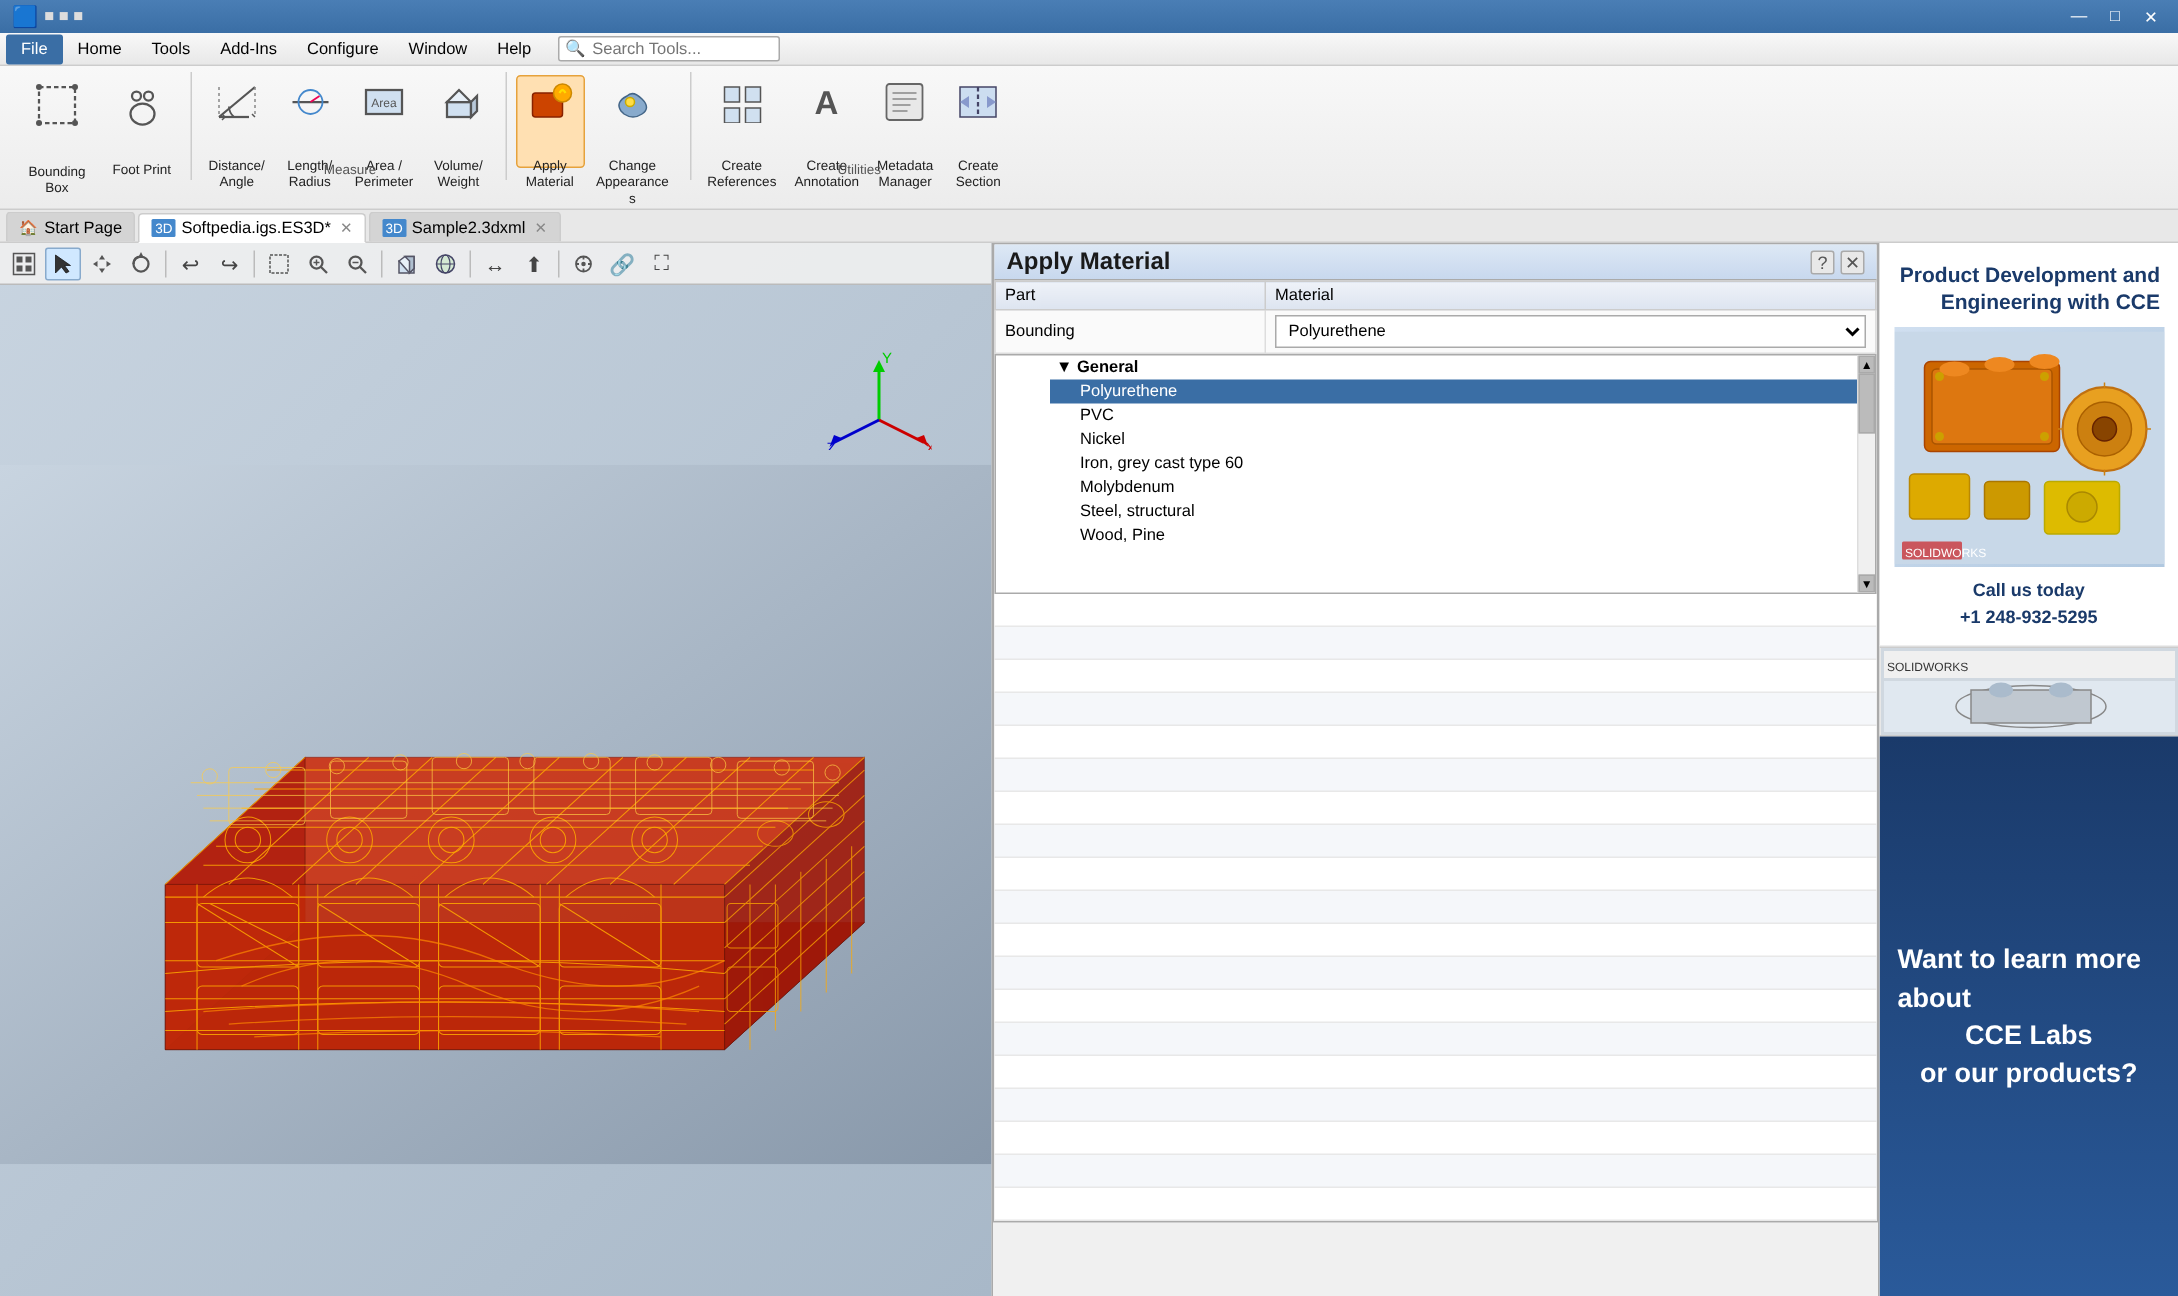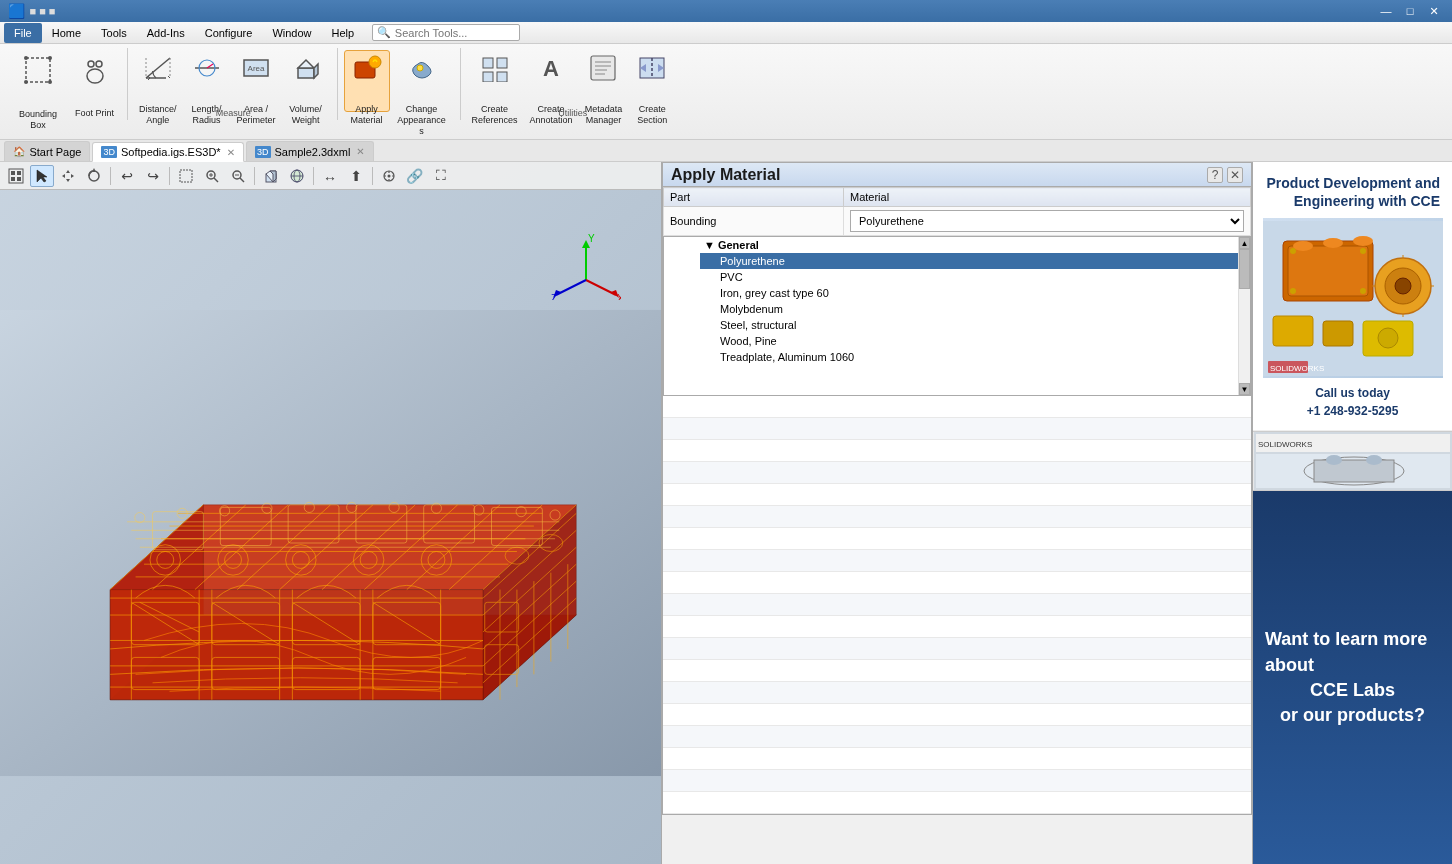--- a/index.html
+++ b/index.html
@@ -846,25 +846,25 @@
 
       <div class="material-list-container">
         <div style="display:flex;height:100%;">
           <ul class="material-list" style="flex:1;">
             <li class="group-item">
               <span>▼</span>
               General
             </li>
             <li class="sub-item selected">Polyurethene</li>
             <li class="sub-item">PVC</li>
+            <li class="sub-item">Nickel</li>
             <li class="sub-item">Iron, grey cast type 60</li>
             <li class="sub-item">Molybdenum</li>
             <li class="sub-item">Steel, structural</li>
             <li class="sub-item">Wood, Pine</li>
-            <li class="sub-item">Treadplate, Aluminum 1060</li>
           </ul>
 
           <div style="width:12px;background:#f0f0f0;border-left:1px solid #ddd;display:flex;flex-direction:column;">
             <div style="background:#bbb;border:1px solid #aaa;height:12px;display:flex;align-items:center;justify-content:center;cursor:pointer;font-size:8px;">▲</div>
             <div style="flex:1;position:relative;">
               <div style="background:#bbb;border:1px solid #aaa;height:40px;width:100%;cursor:pointer;"></div>
             </div>
             <div style="background:#bbb;border:1px solid #aaa;height:12px;display:flex;align-items:center;justify-content:center;cursor:pointer;font-size:8px;">▼</div>
           </div>
         </div>

